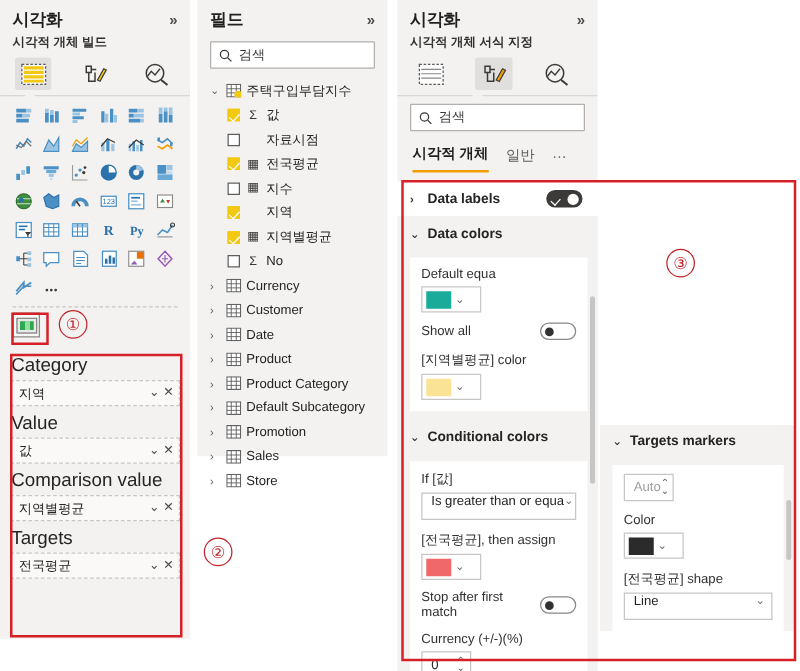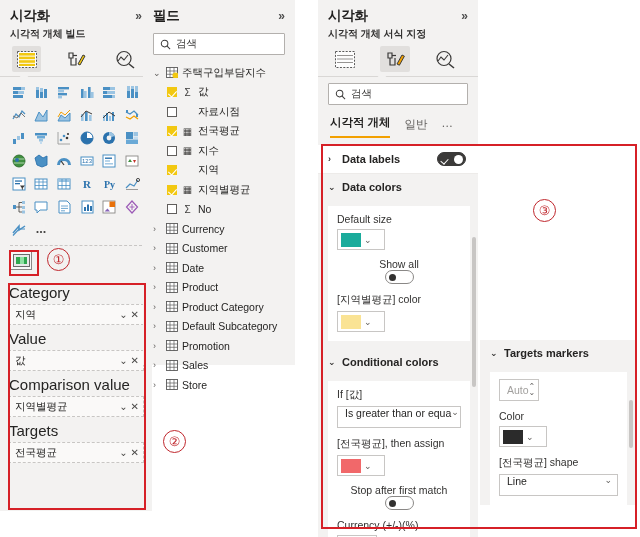--- a/index.html
+++ b/index.html
@@ -70,36 +70,36 @@
   .cbx.on { background: #f2c811; border-color: #f2c811; position: relative; }
   .cbx.on::after {
     content: ""; position: absolute; left: 2px; top: 1px; width: 4px; height: 7px;
     border: solid #fff; border-width: 0 1.6px 1.6px 0; transform: rotate(42deg);
   }
   .sig { width: 11px; text-align: center; font-size: 10px; color: #3b3a39; flex: none; }
   .sig.blank { visibility: hidden; }
 
   
   .fmt-tabs { display: flex; align-items: flex-end; gap: 14px; padding: 4px 12px 0 12px; }
-  .fmt-tab { font-size: 11.5px; color: #605e5c; padding-bottom: 6px; font-family: Liberation Serif, serif; }
+  .fmt-tab { font-size: 11.5px; color: #605e5c; padding-bottom: 6px; }
   .fmt-tab.sel { color: #201f1e; font-weight: bold; border-bottom: 2.5px solid #f2a000; }
   .card-row { background: #fff; border-bottom: 1px solid #edebe9; }
   .sec-head { display: flex; align-items: center; justify-content: space-between; padding: 7px 12px 7px 10px; }
   .sec-title { display: flex; align-items: center; gap: 6px; font-size: 11px; font-weight: bold; color: #252423; }
   .sec-title .cv { font-size: 9px; color: #323130; width: 8px; }
   .sub-card { background: #fff; margin: 6px 8px 8px 10px; padding: 7px 9px 9px 9px; }
   .fld-label { font-size: 10.5px; color: #323130; margin-bottom: 4px; }
   .fld-label.mt { margin-top: 9px; }
   .swatch-ctrl {
     width: 48px; height: 21px; border: 1px solid #c8c6c4; background: #fff;
     display: flex; align-items: center; gap: 3px; padding: 0 3px;
   }
   .swatch { width: 20px; height: 14px; }
   .mini-cv { font-size: 9px; color: #605e5c; }
-  .row-between { display: flex; align-items: center; justify-content: space-between; margin-top: 8px; flex-direction: column; }
+  .row-between { display: flex; align-items: center; justify-content: space-between; margin-top: 8px; }
   .toggle { width: 29px; height: 14px; border-radius: 8px; position: relative; flex: none; }
   .toggle.off { background: #fff; border: 1px solid #8a8886; }
   .toggle.off::after { content: ""; position: absolute; left: 3px; top: 3px; width: 7px; height: 7px; border-radius: 50%; background: #323130; }
   .toggle.on { background: #3b3a39; border: 1px solid #3b3a39; }
   .toggle.on::after { content: ""; position: absolute; right: 2px; top: 1.5px; width: 9px; height: 9px; border-radius: 50%; background: #fff; }
   .toggle.on::before {
     content: ""; position: absolute; left: 4px; top: 4px; width: 4px; height: 6px;
     border: solid #fff; border-width: 0 1.4px 1.4px 0; transform: rotate(42deg);
   }
   .dd {
@@ -496,21 +496,21 @@
         <div class="well-label">Targets</div>
         <div class="well-box">
           <span class="v">전국평균</span>
           <span class="ic">⌄</span>
           <span class="ic">✕</span>
         </div>
       </div>
     </div>
   </div>
 
-  <div class="panel" style="left:143px; top:0; width:152px; height:365px;">
+  <div class="panel" style="left:158px; top:0; width:152px; height:365px;">
 
     <div class="panel-head">
       <span class="panel-title">필드</span>
       <span class="chev">»</span>
     </div>
 
     <div class="searchbox">
       <svg width="11" height="11" viewBox="0 0 12 12">
         <circle cx="5" cy="5" r="3.6" fill="none" stroke="#3b3a39" stroke-width="1.1"></circle>
         <path d="M7.8 7.8 L11 11" stroke="#3b3a39" stroke-width="1.1"></path>
@@ -702,21 +702,21 @@
     </div>
 
     <div class="card-row" style="background:#f3f2f1; border-bottom:none;">
       <div class="sec-head">
         <span class="sec-title">
           <span class="cv">⌄</span>
           <span>Data colors</span>
         </span>
       </div>
       <div class="sub-card">
-        <div class="fld-label">Default size</div>
+        <div class="fld-label">Default equa</div>
         <div class="swatch-ctrl">
           <span class="swatch" style="background:#1aab9b;"></span>
           <span class="mini-cv">⌄</span>
         </div>
         <div class="row-between">
           <span class="fld-label" style="margin:0;">Show all</span>
           <span class="toggle off"></span>
         </div>
         <div class="fld-label mt">[지역별평균] color</div>
         <div class="swatch-ctrl">

